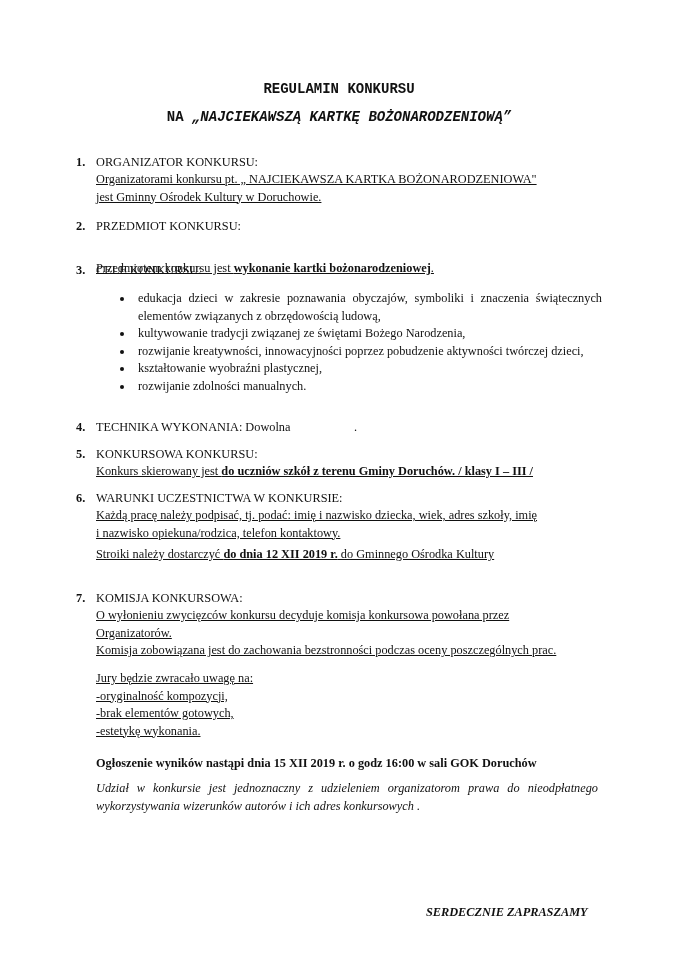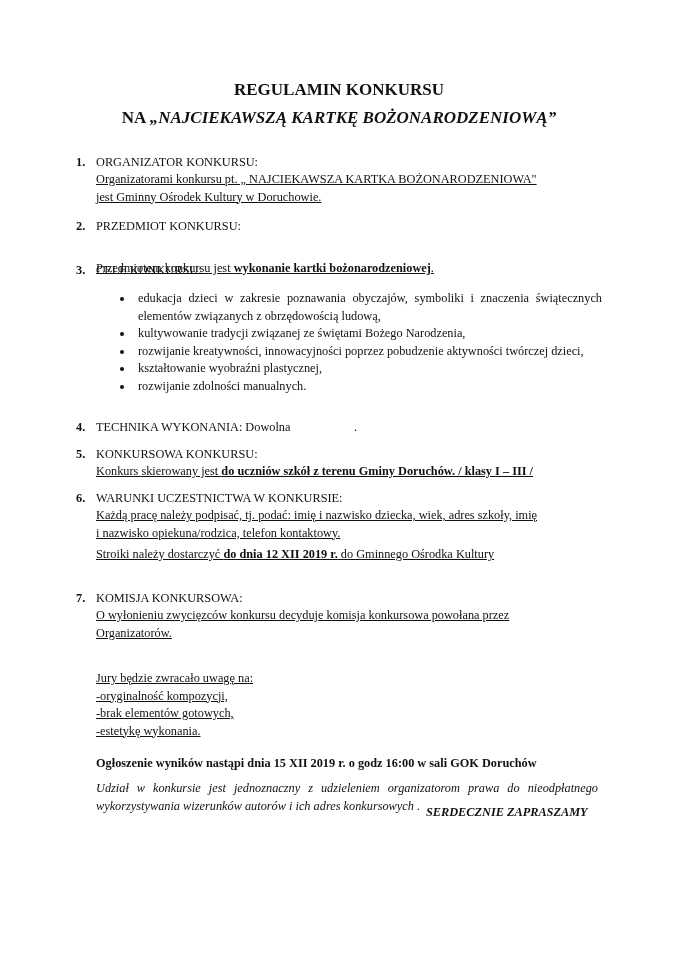--- a/index.html
+++ b/index.html
@@ -21,21 +21,22 @@
       position: absolute;
       left: 0; top: 0;
       width: 678px; height: 960px;
     }
     .title {
       position: absolute;
       left: 0;
       width: 678px;
       text-align: center;
       font-weight: bold;
-      font-size: 17px;
+      font-size: 14px;
+      font-family: Liberation Mono, monospace;
     }
     .title1 { top: 81px; }
     .title2 { top: 109px; }
     .title2 .ital { font-style: italic; }
 
     .section {
       position: absolute;
       left: 76px;
       width: 540px;
     }
@@ -153,31 +154,32 @@
       <span class="line"><span>Stroiki należy dostarczyć </span><span class="bold">do dnia 12 XII 2019 r.</span><span>  do Gminnego Ośrodka Kultury</span></span>
     </div>
   </div>
 
   <div class="section" style="top:590px;">
     <span class="num">7.</span>
     <span class="head">KOMISJA KONKURSOWA:</span>
     <div class="body" style="top:17px;">
       <span class="line">O wyłonieniu zwycięzców konkursu decyduje komisja konkursowa powołana przez</span>
       <span class="line">Organizatorów.</span>
+      <span class="line">Komisja zobowiązana jest do zachowania bezstronności podczas oceny poszczególnych prac.</span>
     </div>
     <div class="body" style="top:80px;">
       <span class="line">Jury będzie zwracało uwagę na:</span>
       <span class="line">-oryginalność kompozycji,</span>
       <span class="line">-brak elementów gotowych,</span>
       <span class="line">-estetykę wykonania.</span>
     </div>
   </div>
 
   <div class="free bold" style="left:96px; top:755px; white-space:nowrap;">Ogłoszenie wyników nastąpi dnia 15 XII 2019 r. o godz 16:00 w sali GOK Doruchów</div>
 
   <div class="free italic" style="left:96px; top:780px; width:502px;">
     <span class="line" style="text-align:justify; text-align-last:justify;">Udział w konkursie jest jednoznaczny z udzieleniem organizatorom prawa do nieodpłatnego</span>
     <span class="line">wykorzystywania wizerunków autorów i ich adres konkursowych .</span>
   </div>
 
-  <div class="free bold italic" style="left:426px; top:804px; white-space:nowrap;">SERDECZNIE ZAPRASZAMY</div>
+  <div class="free bold italic" style="left:426px; top:904px; white-space:nowrap;">SERDECZNIE ZAPRASZAMY</div>
 
 </div>
 
 </body></html>

